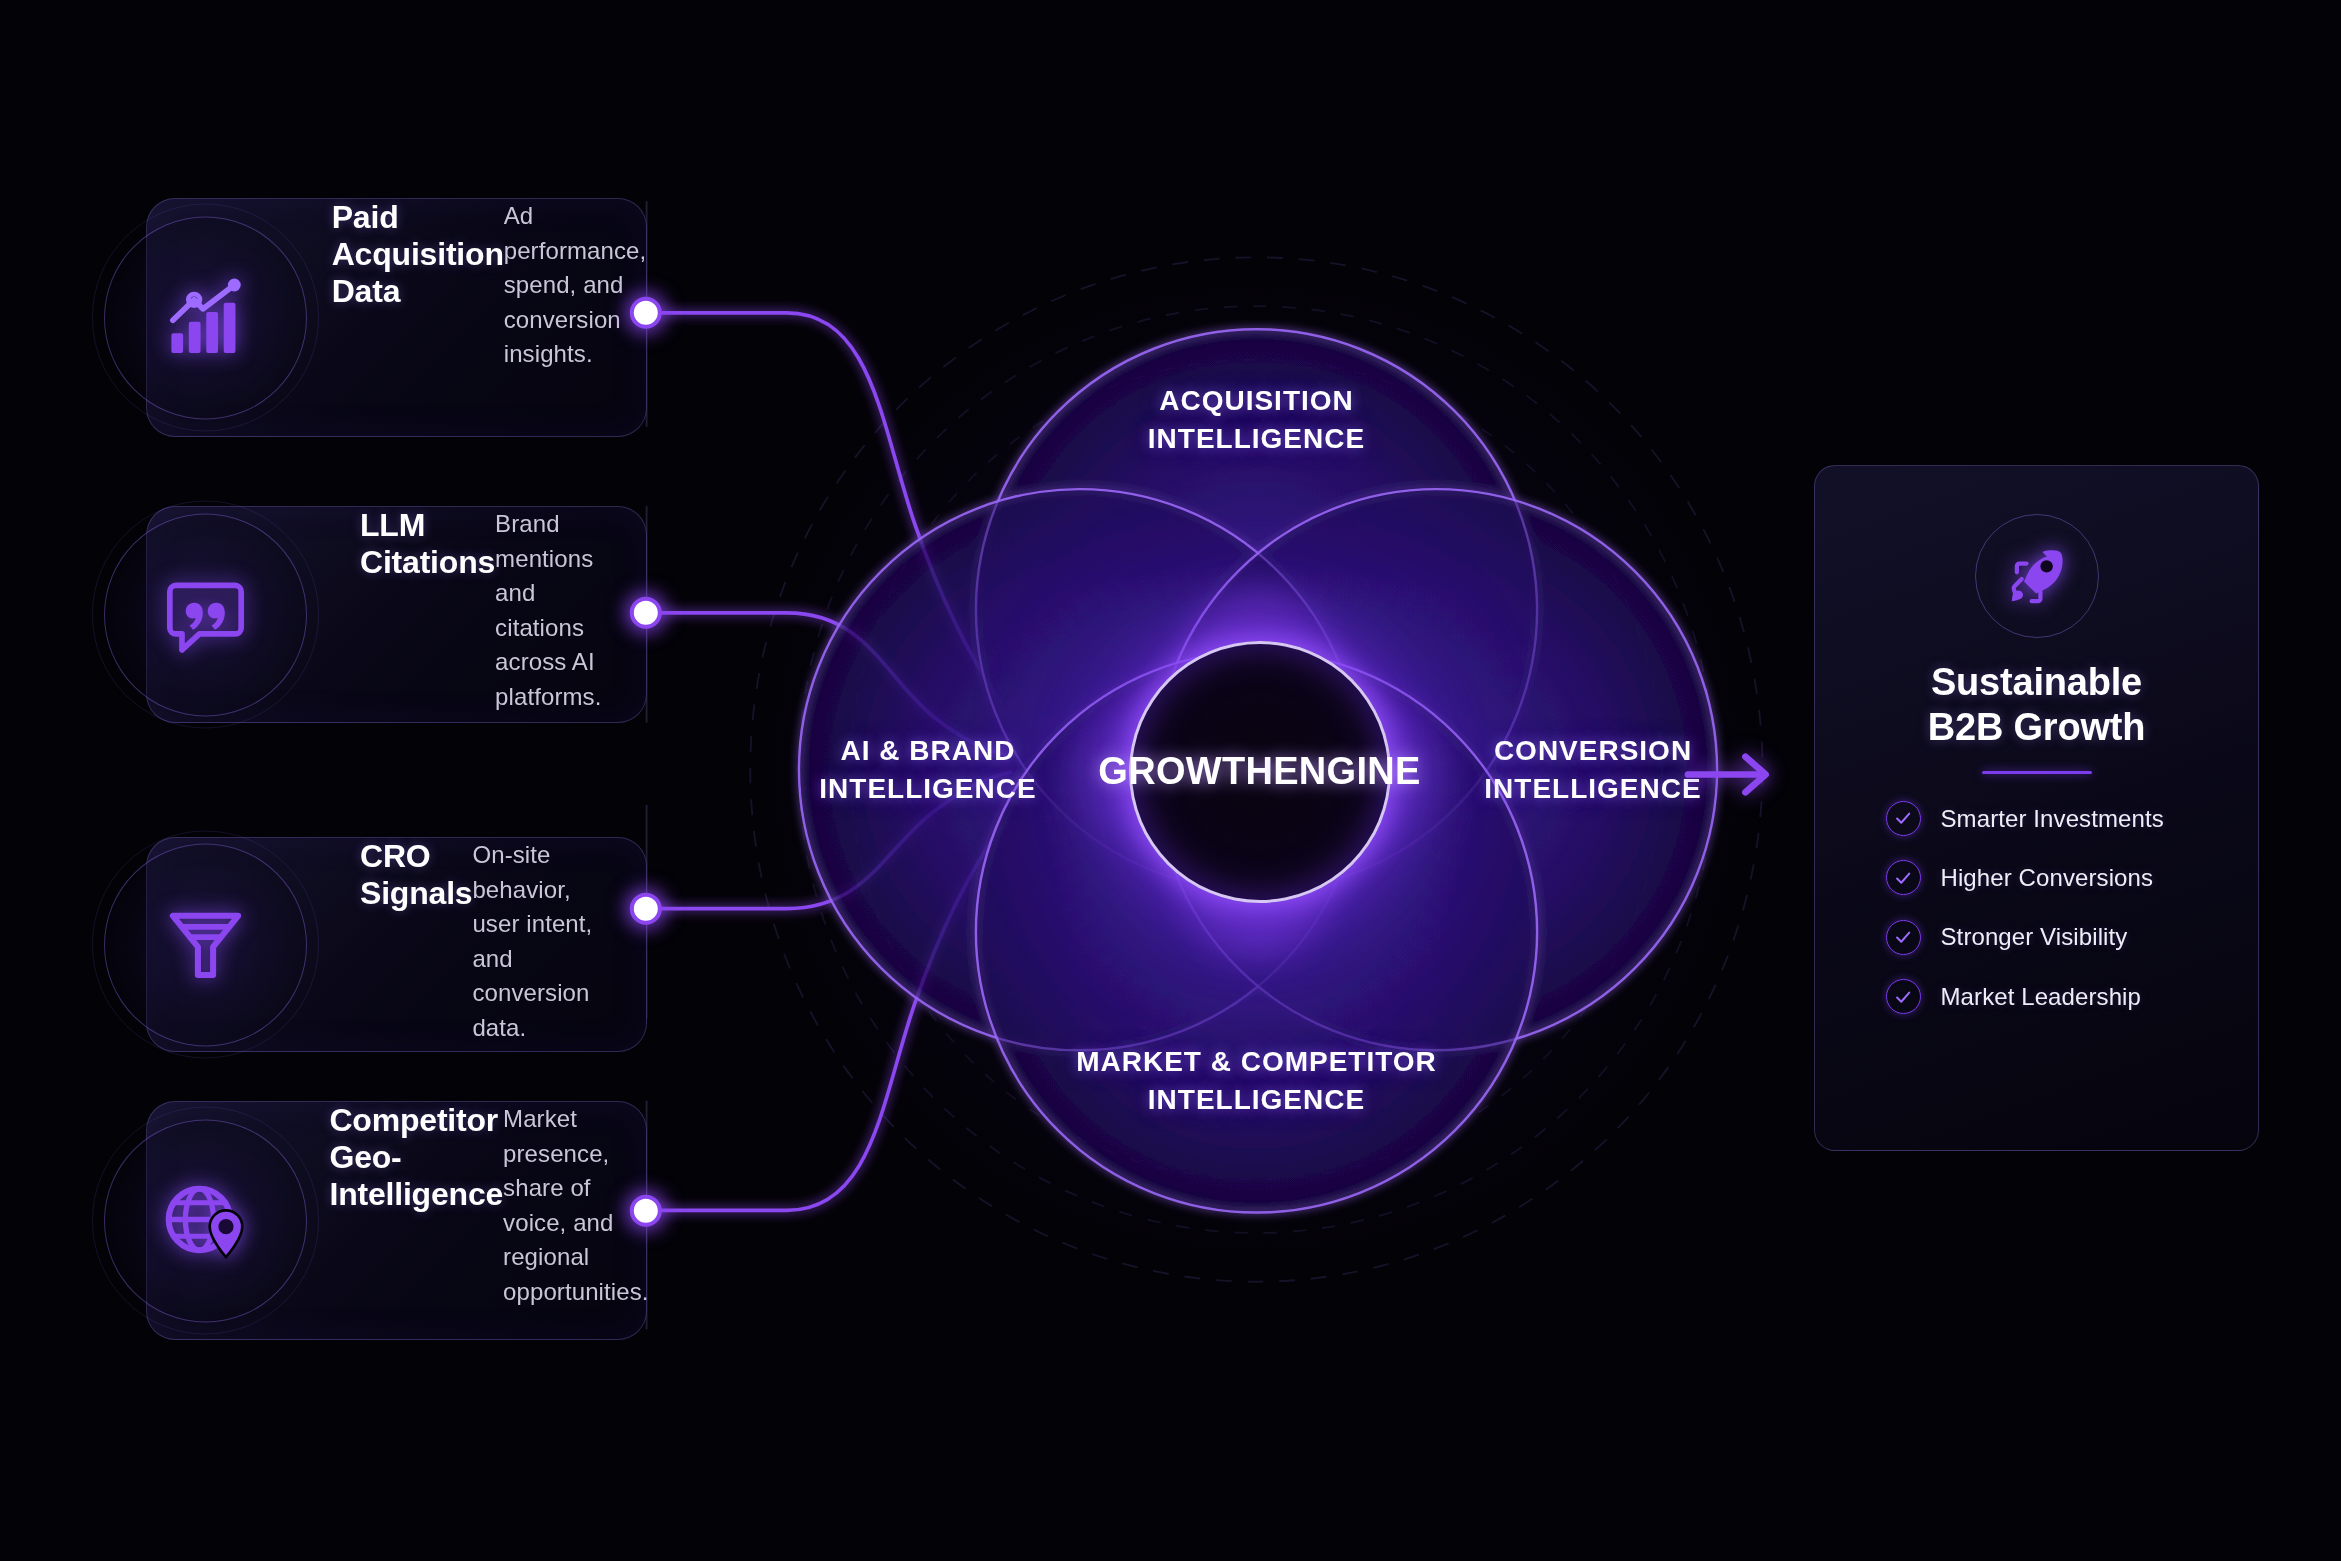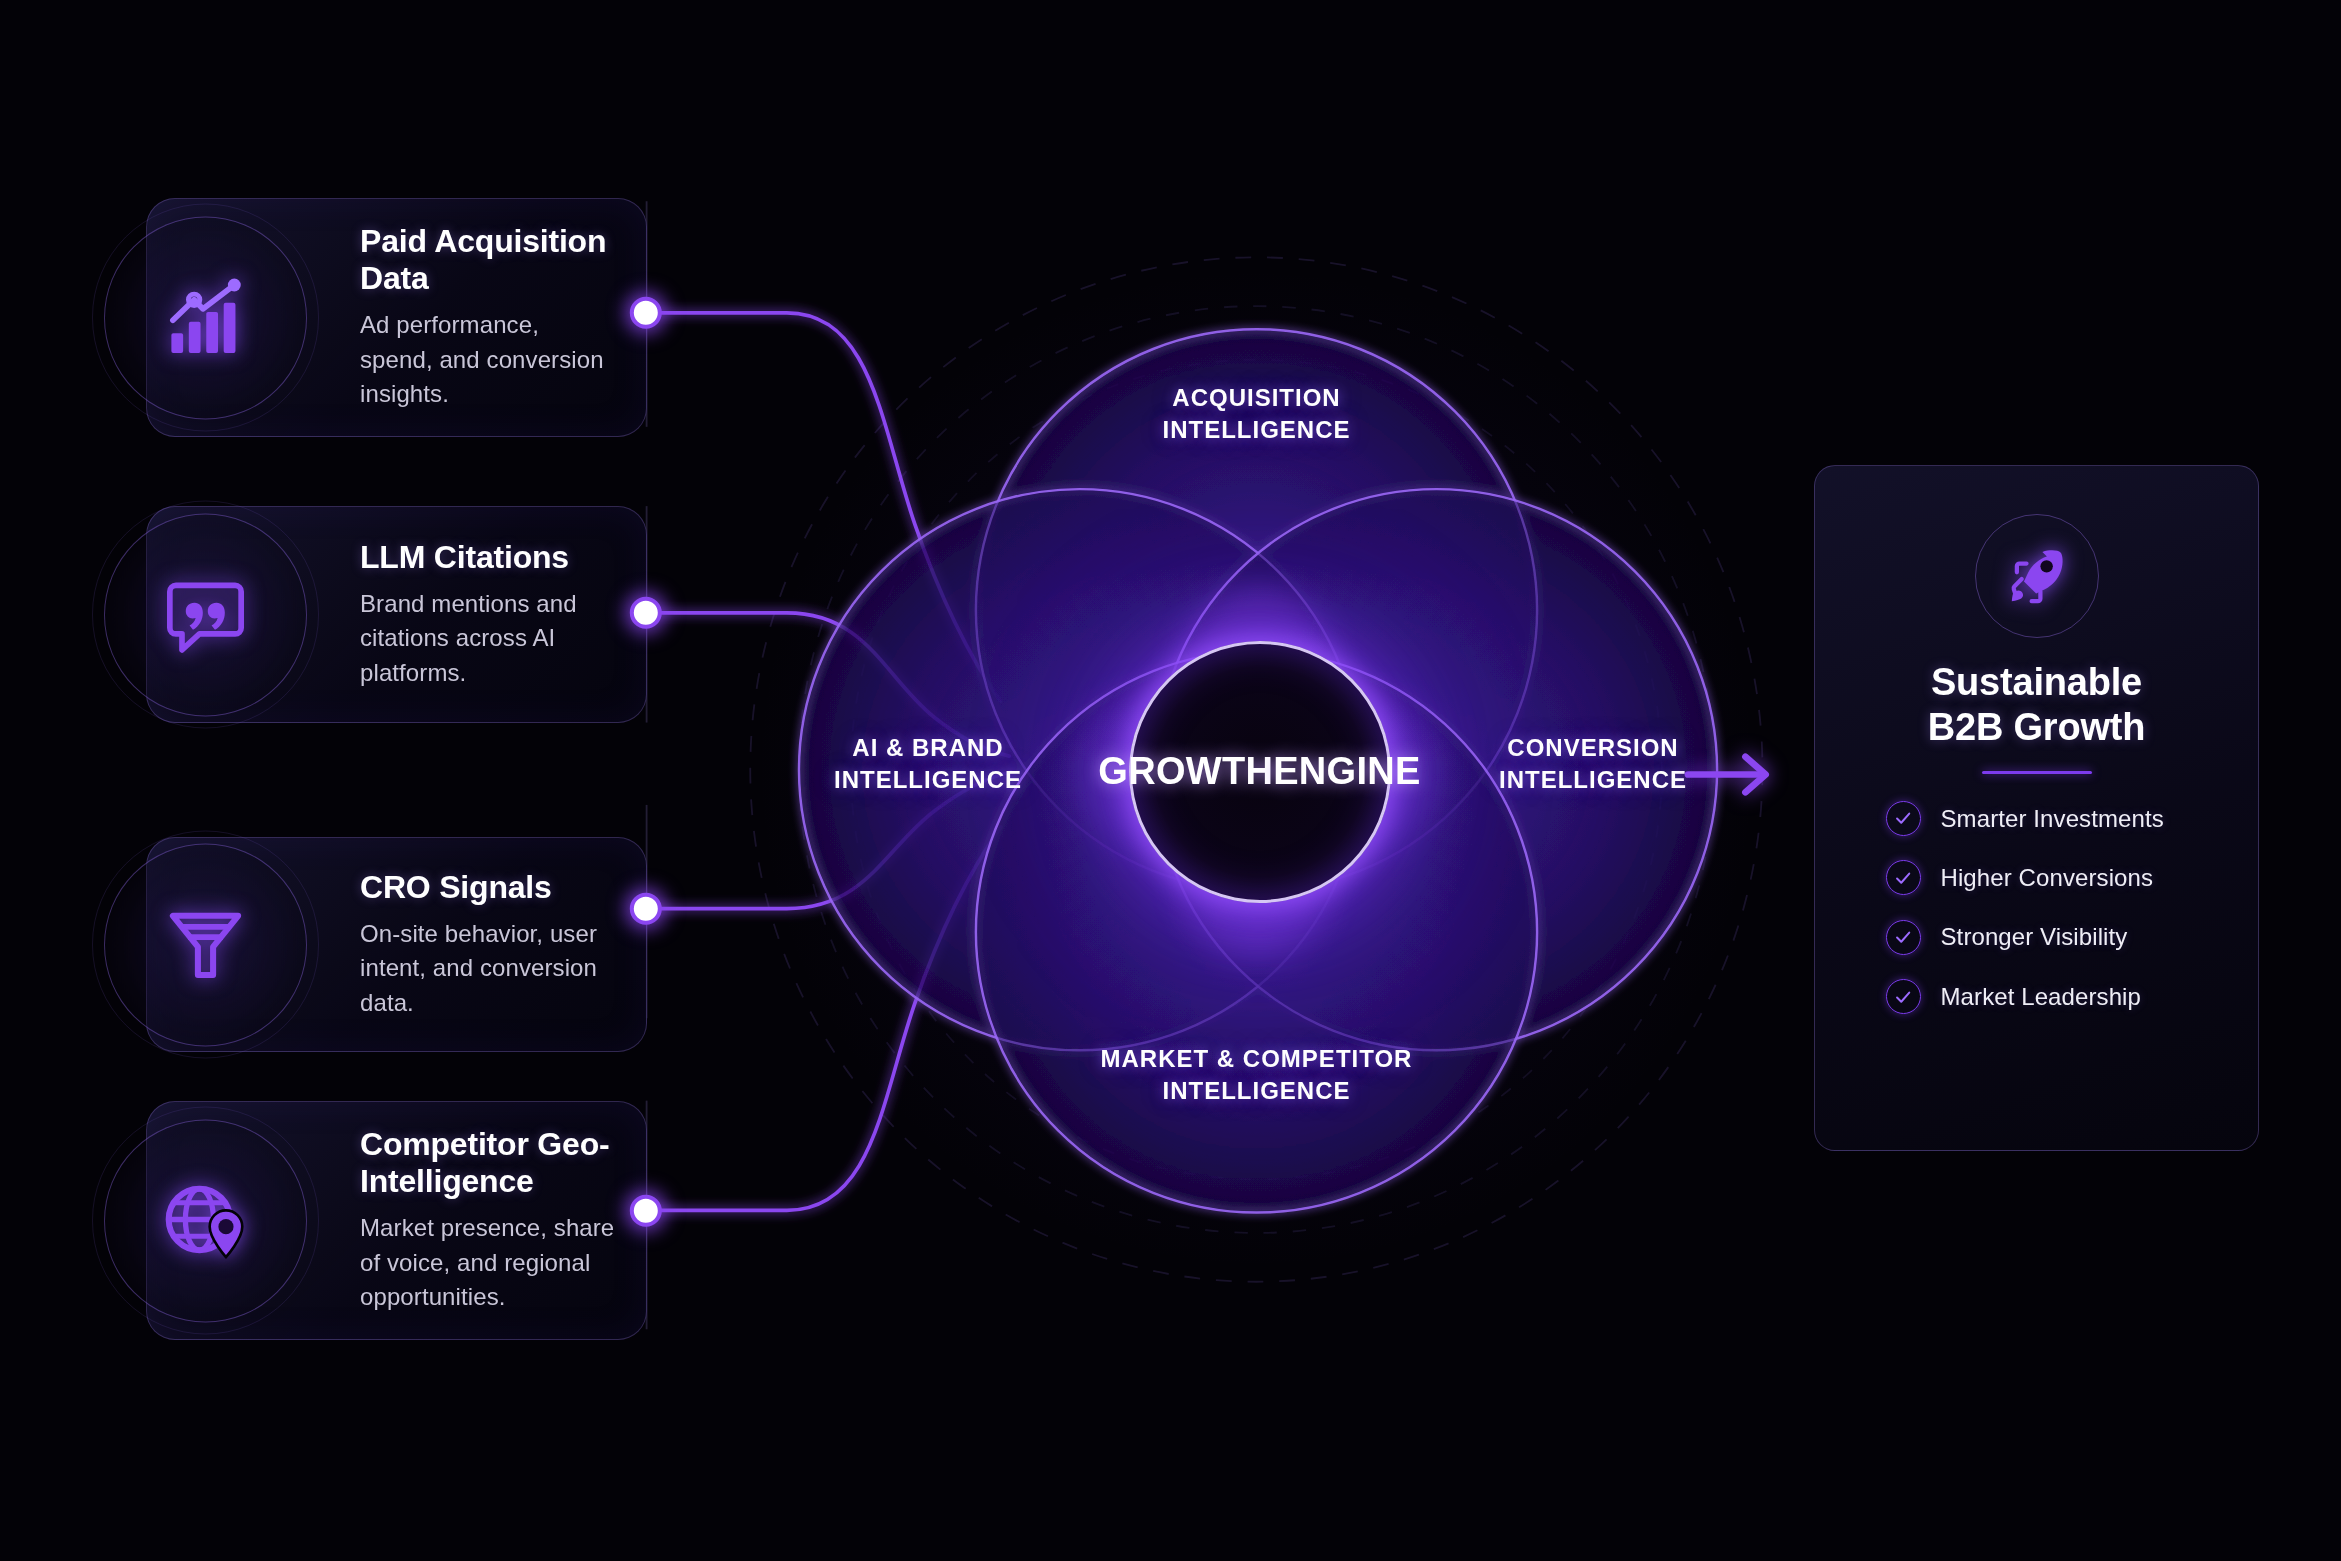--- a/index.html
+++ b/index.html
@@ -24,21 +24,21 @@
   .card{
     position:absolute;
     border:1.2px solid rgba(150,120,230,.30);
     border-radius:29px;
     background:linear-gradient(135deg, rgba(22,20,48,.92) 0%, rgba(10,8,24,.85) 55%, rgba(6,5,16,.8) 100%);
     box-shadow:0 0 37px rgba(70,40,170,.10) inset;
     box-sizing:border-box;
   }
   .card-body{
     position:absolute;top:0;left:213px;right:28px;bottom:0;
-    display:flex;flex-direction:column;justify-content:center;
+    display:flex;justify-content:center;
   }
   .card-title{
     color:#ffffff;font-size:32px;line-height:1.16;font-weight:600;
     letter-spacing:-0.2px;
     text-shadow:0 0 11px rgba(160,130,255,.35);
     margin:0 0 11px 0;
   }
   .card-desc{
     color:#c9c6d8;font-size:24px;line-height:1.44;font-weight:400;
     letter-spacing:0.1px;margin:0;
@@ -64,21 +64,21 @@
     background:#ffffff;
     border:4.3px solid #8b46f0;
     box-shadow:0 0 18.3px 4.9px rgba(139,70,240,.75);
     transform:translate(-50%,-50%);
   }
 
   
   .venn{position:absolute;left:738px;top:250px;width:1037px;height:1037px;}
 
   .venn-label{
-    position:absolute;color:#ffffff;font-size:24px;font-weight:700;
+    position:absolute;color:#ffffff;font-size:28px;font-weight:700;
     letter-spacing:1px;line-height:1.34;text-align:center;
     text-shadow:0 0 12.2px rgba(150,110,255,.6),0 0 24.4px rgba(90,50,200,.35);
     white-space:nowrap;
   }
 
   .core{
     position:absolute;left:50%;top:50%;width:256px;height:256px;
     margin-left:-128px;margin-top:-128px;border-radius:50%;
     background:radial-gradient(circle at 50% 50%, #08030f 0%, #0b0418 58%, #1a0940 86%, #2b0f63 100%);
     border:3.7px solid rgba(226,210,255,.95);

